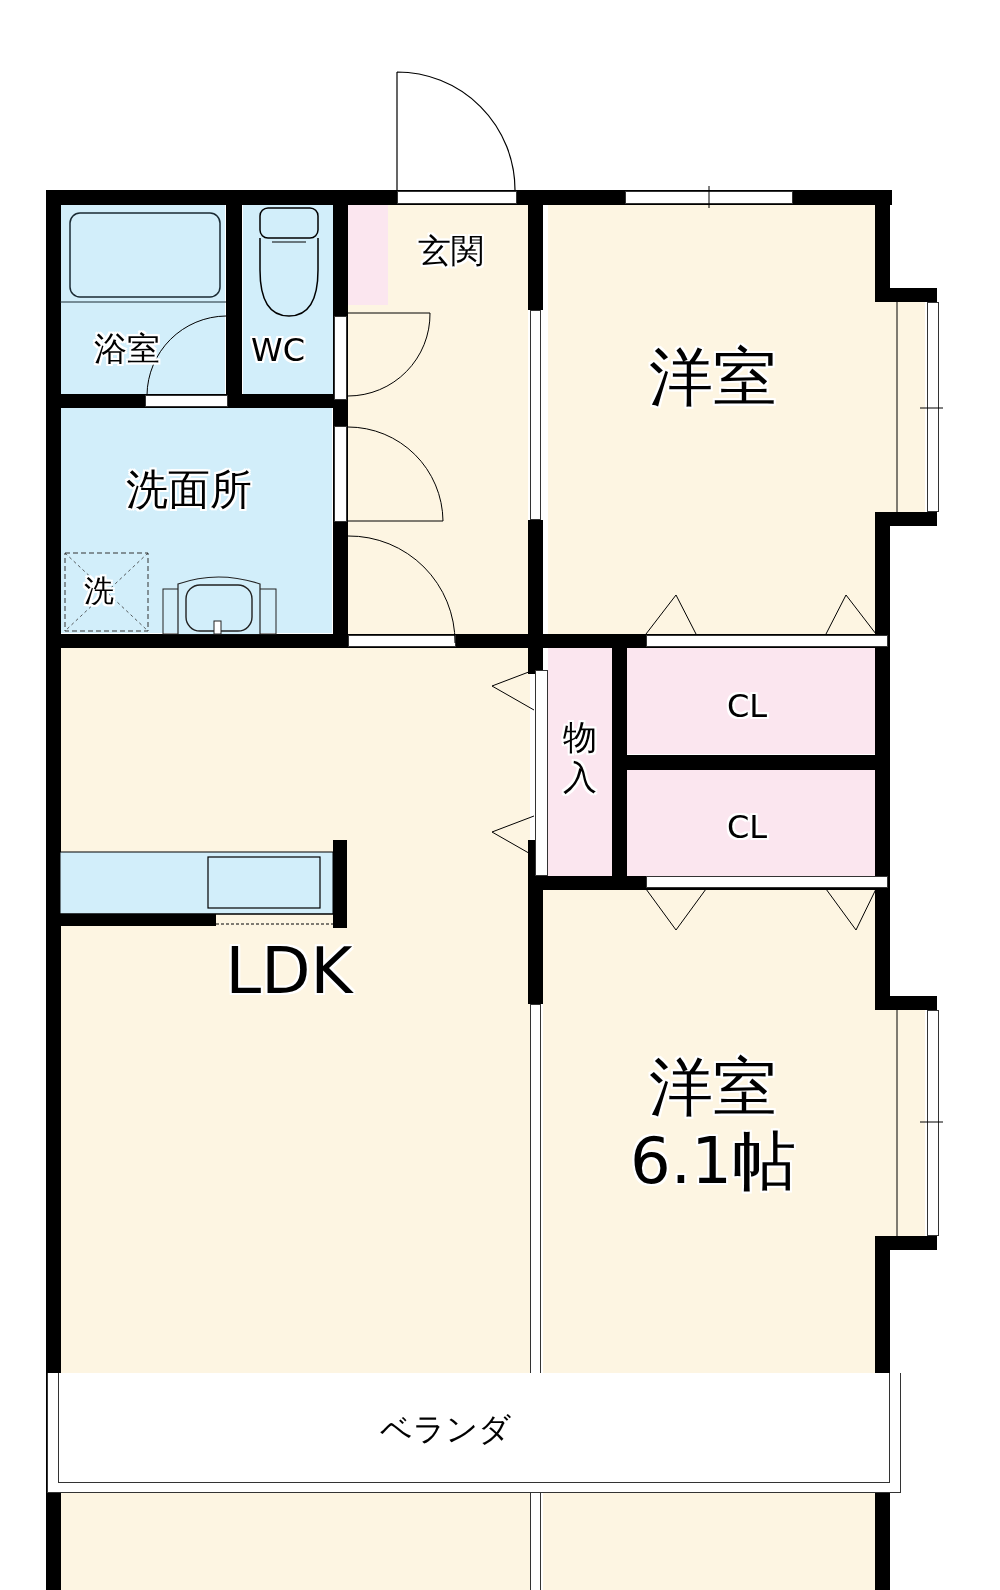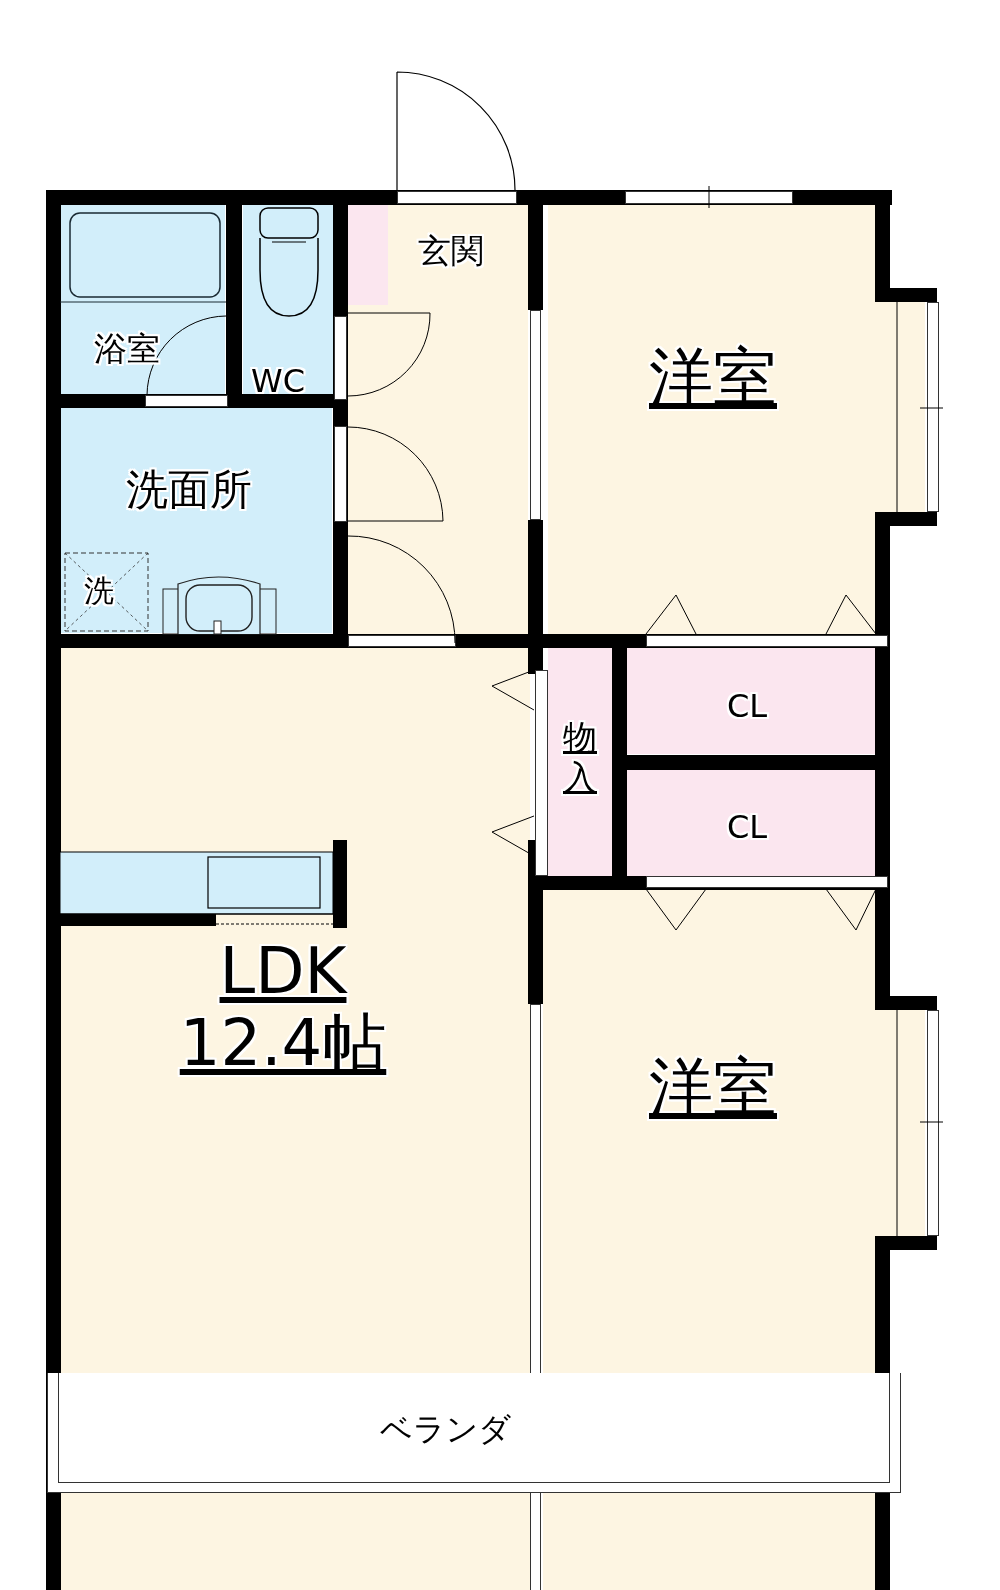--- a/index.html
+++ b/index.html
@@ -1,17 +1,17 @@
 <!DOCTYPE html>
 <html><head>
 <meta charset="utf-8">
 <style>
   html, body { margin:0; padding:0; background:#ffffff; }
   body { width:1000px; height:1590px; position:relative; overflow:hidden; font-family:"DejaVu Sans","Liberation Sans",sans-serif; }
-  .abs { position:absolute;text-decoration:underline; }
+  .abs { position:absolute; }
   .wall { position:absolute; background:#000; }
   .room { position:absolute; }
   .label { position:absolute; color:#000; text-align:center; white-space:nowrap;
     text-shadow: 2px 0 0 #fff, -2px 0 0 #fff, 0 2px 0 #fff, 0 -2px 0 #fff, 2px 2px 0 #fff, -2px -2px 0 #fff, 2px -2px 0 #fff, -2px 2px 0 #fff; }
   .opening { position:absolute; background:#fff; border:1px solid #333; box-sizing:border-box; }
   svg { position:absolute; left:0; top:0; }
 </style>
 </head>
 <body>
 
@@ -120,39 +120,39 @@
   <line x1="897" y1="1010" x2="897" y2="1236" stroke="#000" stroke-width="1"></line>
 
   <rect x="48" y="1670" width="854" height="0" fill="none"></rect>
 </svg>
 
 <div class="abs" style="left:47px;top:1670px;width:856px;height:0;"></div>
 <div class="abs" style="left:47px;top:1373px;width:854px;height:120px;border:1px solid #333;border-top:none;box-sizing:border-box;background:#fff;"></div>
 <div class="abs" style="left:58px;top:1373px;width:832px;height:110px;border:1px solid #333;border-top:none;box-sizing:border-box;"></div>
 
 <div class="label" style="left:94px;top:327px;font-size:33px;">浴室</div>
-<div class="label" style="left:251px;top:331px;font-size:32px;margin-top:31px;">WC</div>
+<div class="label" style="left:251px;top:331px;font-size:32px;">WC</div>
 <div class="label" style="left:418px;top:229px;font-size:33px;">玄関</div>
 <div class="label" style="left:126px;top:462px;font-size:42px;">洗面所</div>
 <div class="label" style="left:84px;top:571px;font-size:30px;">洗</div>
 
 <div class="abs" style="left:618px;top:340px;width:190px;text-align:center;">
   <div class="label" style="position:static;font-size:64px;line-height:74px;">洋室</div>
 </div>
 
 <div class="abs" style="left:552px;top:717px;width:56px;text-align:center;">
   <div class="label" style="position:static;font-size:34px;line-height:40px;">物</div>
   <div class="label" style="position:static;font-size:34px;line-height:40px;">入</div>
 </div>
 
 <div class="label" style="left:727px;top:687px;font-size:32px;">CL</div>
 <div class="label" style="left:727px;top:808px;font-size:32px;">CL</div>
 
-<div class="abs" style="left:168px;top:935px;width:230px;text-align:center;">
+<div class="abs" style="left:174px;top:935px;width:230px;text-align:center;">
   <div class="label" style="position:static;font-size:64px;line-height:72px;">LDK</div>
-  <div class="label" style="position:static;font-size:64px;line-height:72px;">12.4帖</div>
 </div>
 
 <div class="abs" style="left:618px;top:1050px;width:190px;text-align:center;">
   <div class="label" style="position:static;font-size:64px;line-height:74px;">洋室</div>
+  <div class="label" style="position:static;font-size:64px;line-height:74px;">6.1帖</div>
 </div>
 
 <div class="label" style="left:380px;top:1408px;font-size:32px;">ベランダ</div>
 
 </body></html>

